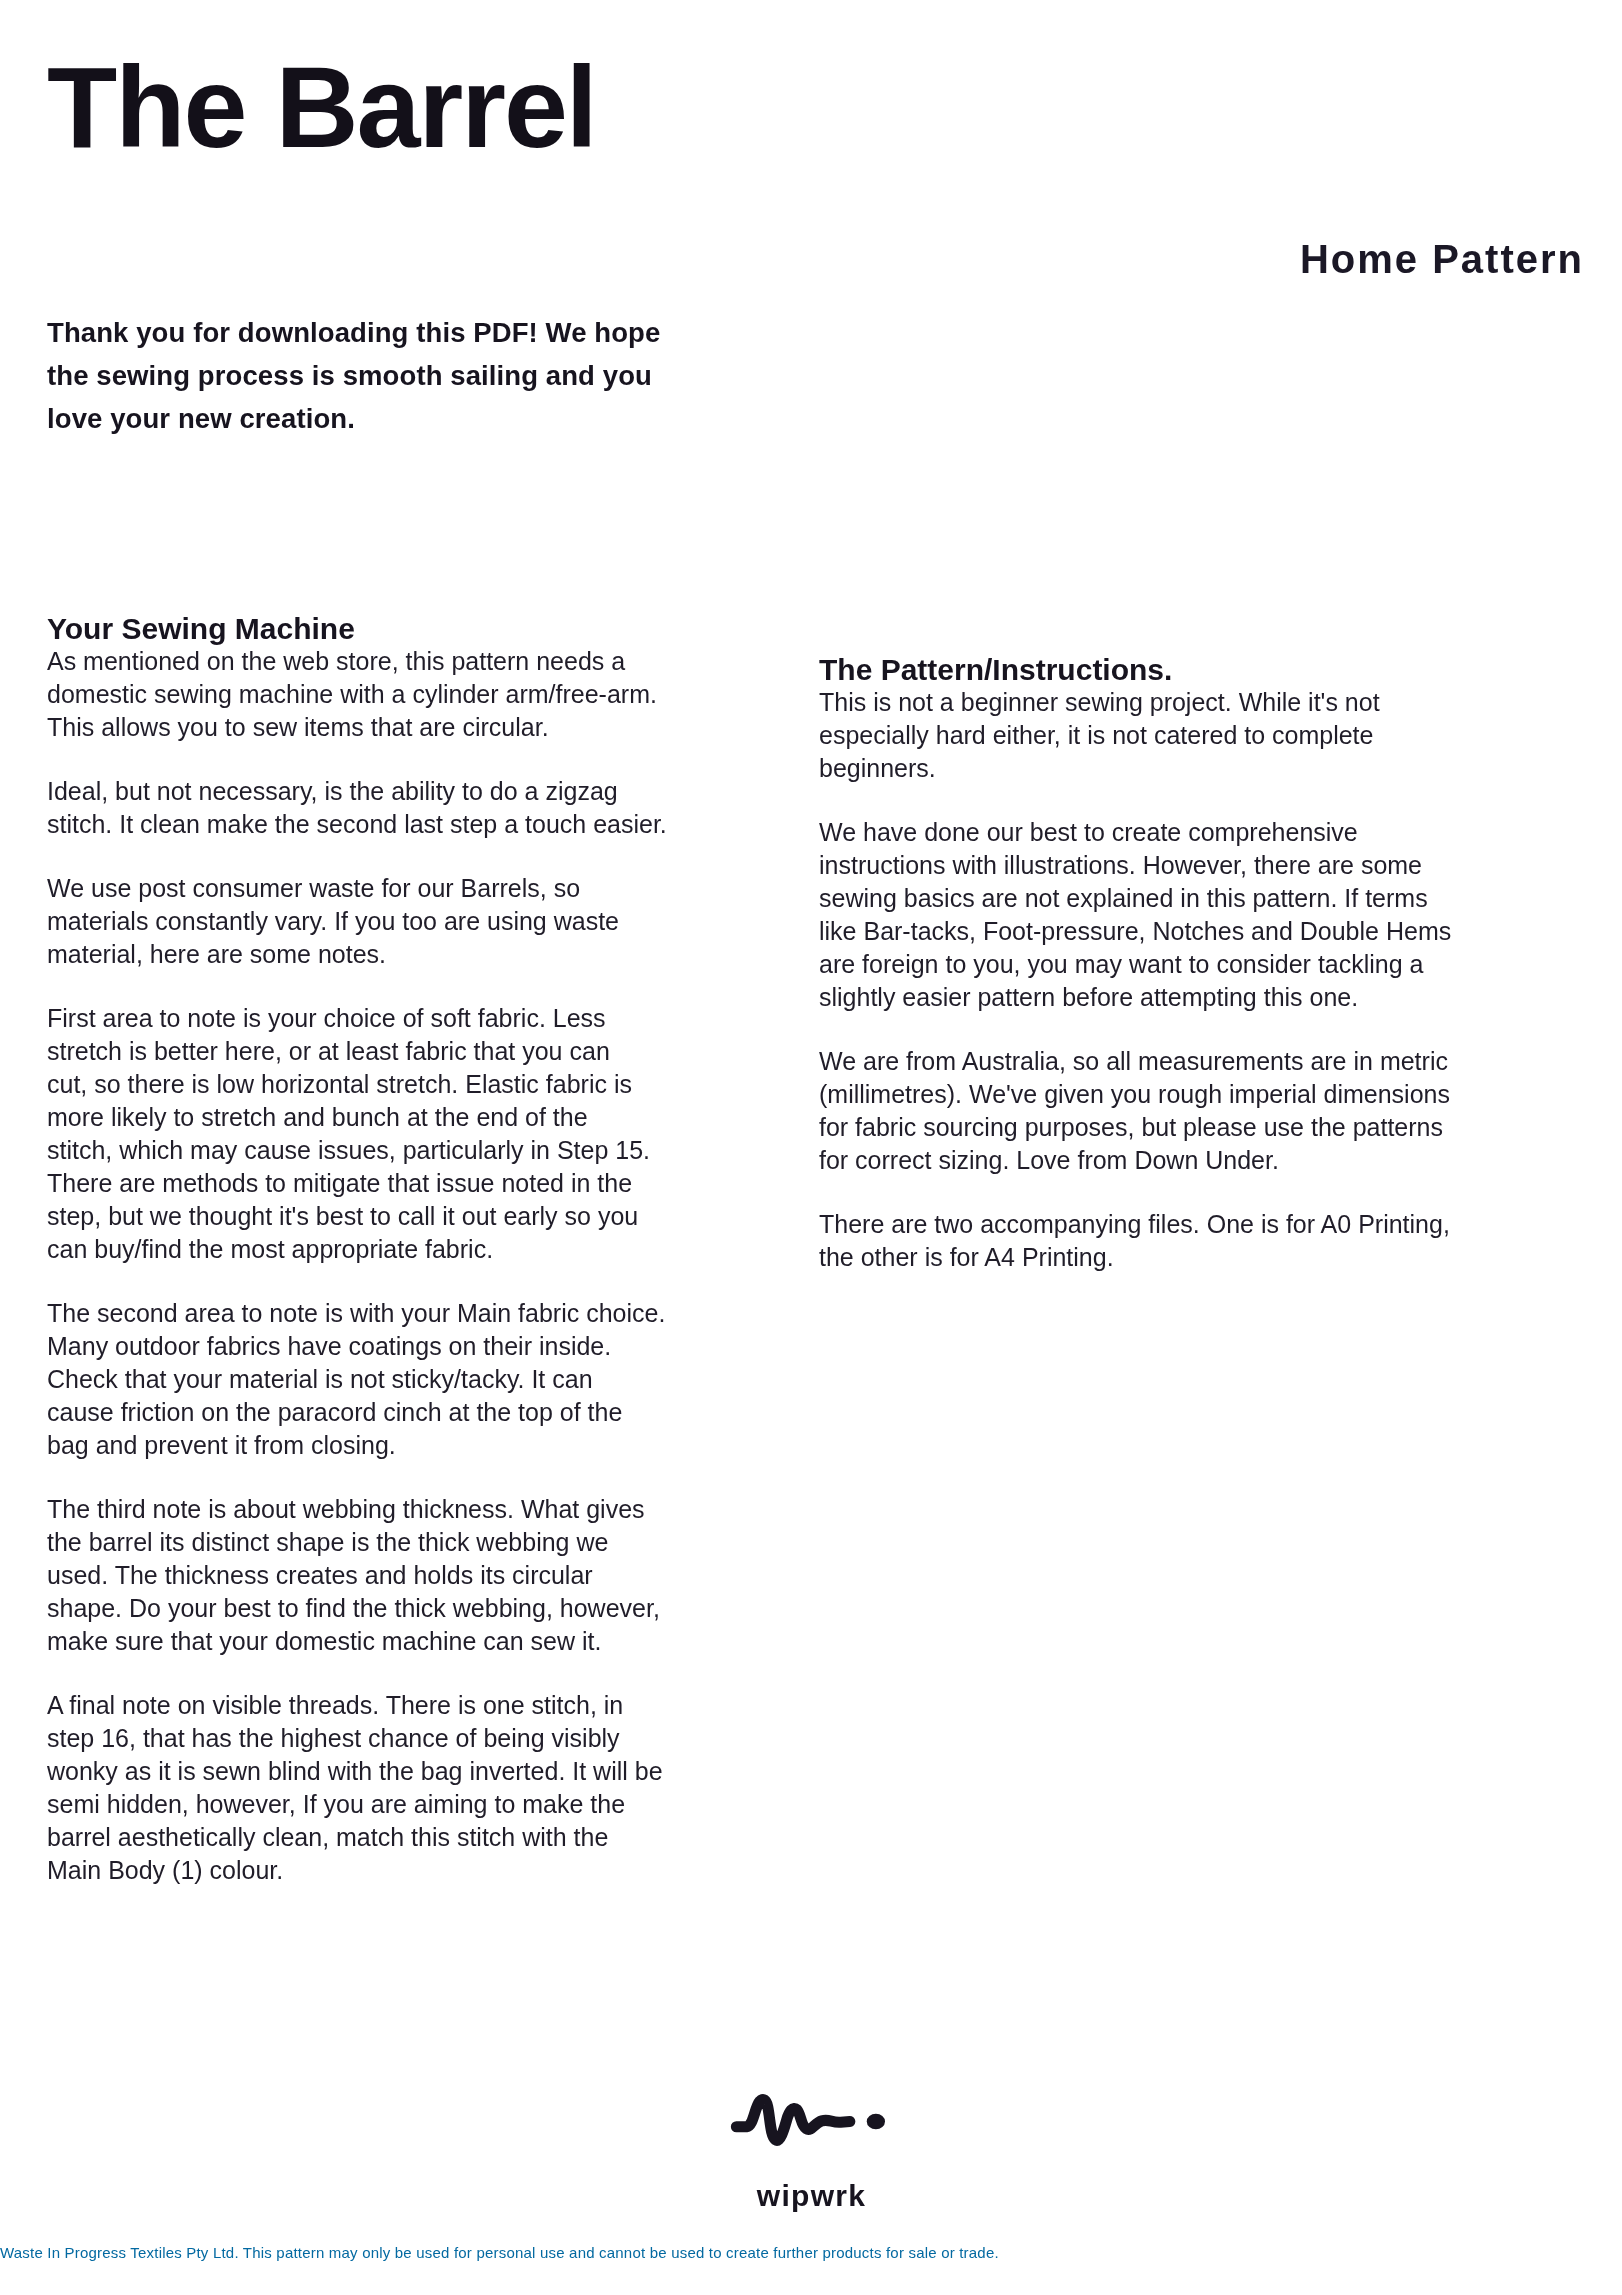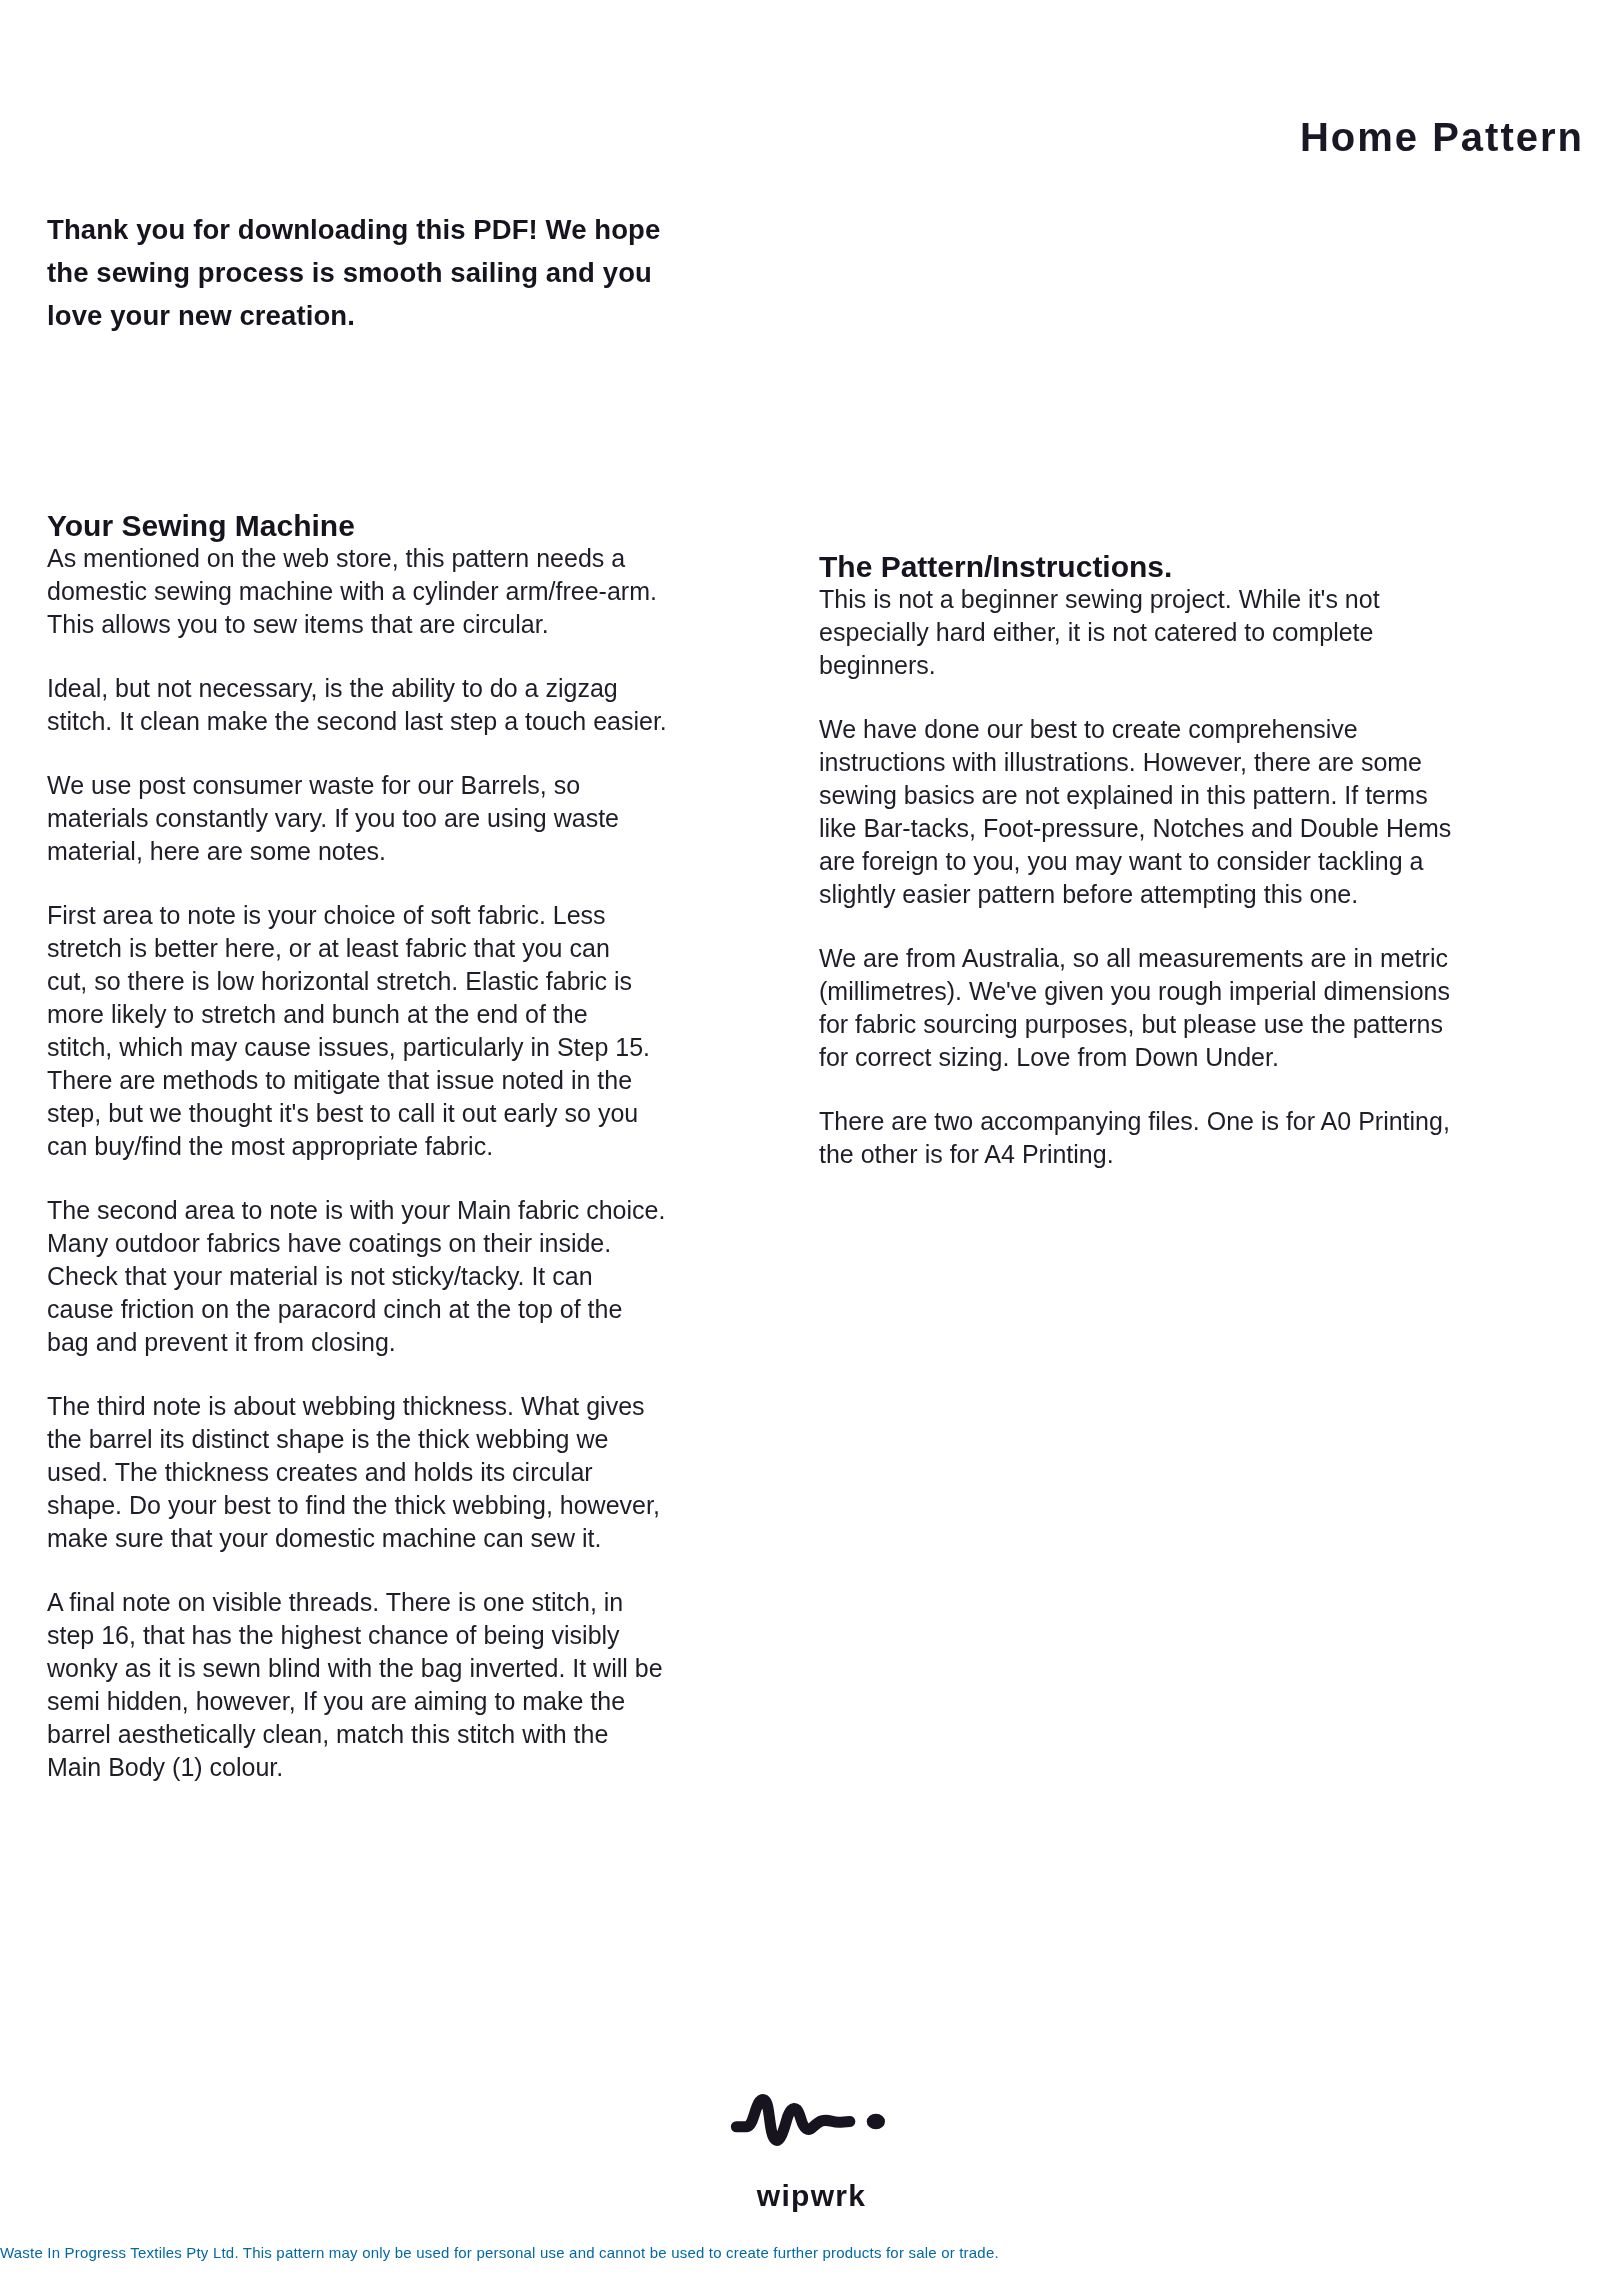--- a/index.html
+++ b/index.html
@@ -26,21 +26,21 @@
   .subtitle {
     margin-top: 60px;
     font-size: 40px;
     line-height: 63px;
     font-weight: 700;
     letter-spacing: 2px;
     color: #1b1826;
     text-align: right;
   }
   .intro {
-    margin-top: 39px;
+    margin-top: 20px;
     font-size: 27.5px;
     line-height: 43px;
     font-weight: 700;
     letter-spacing: 0.1px;
     white-space: pre-line;
     color: #17141f;
   }
   .cols {
     display: flex;
     margin-top: 152px;
@@ -86,20 +86,21 @@
     line-height: 19.6px;
     letter-spacing: 0.2px;
     color: #0369a1;
   }
 </style>
 </head>
 <body style="color: rgb(23, 20, 31); background: rgb(255, 255, 255);">
 
 <div class="page">
 
+  <h1 class="title">The Barrel</h1>
 
   <h2 class="subtitle">Home Pattern</h2>
 
   <p class="intro">Thank you for downloading this PDF! We hope
 the sewing process is smooth sailing and you
 love your new creation.</p>
 
   <div class="cols">
 
     <div class="col col-left">

